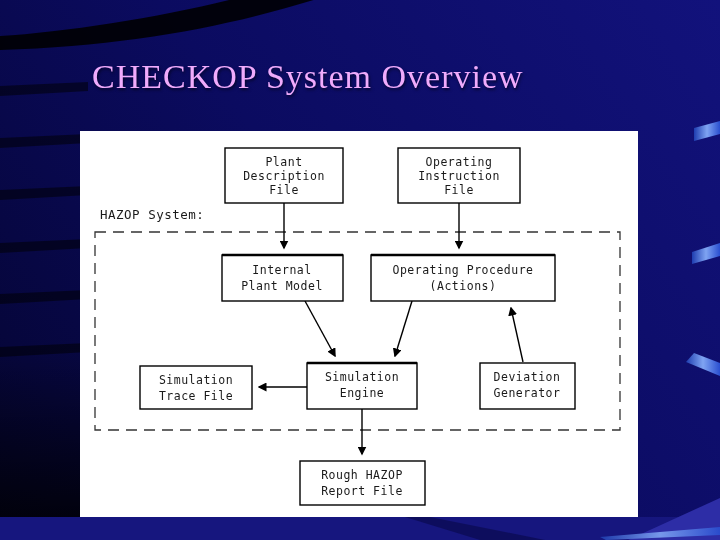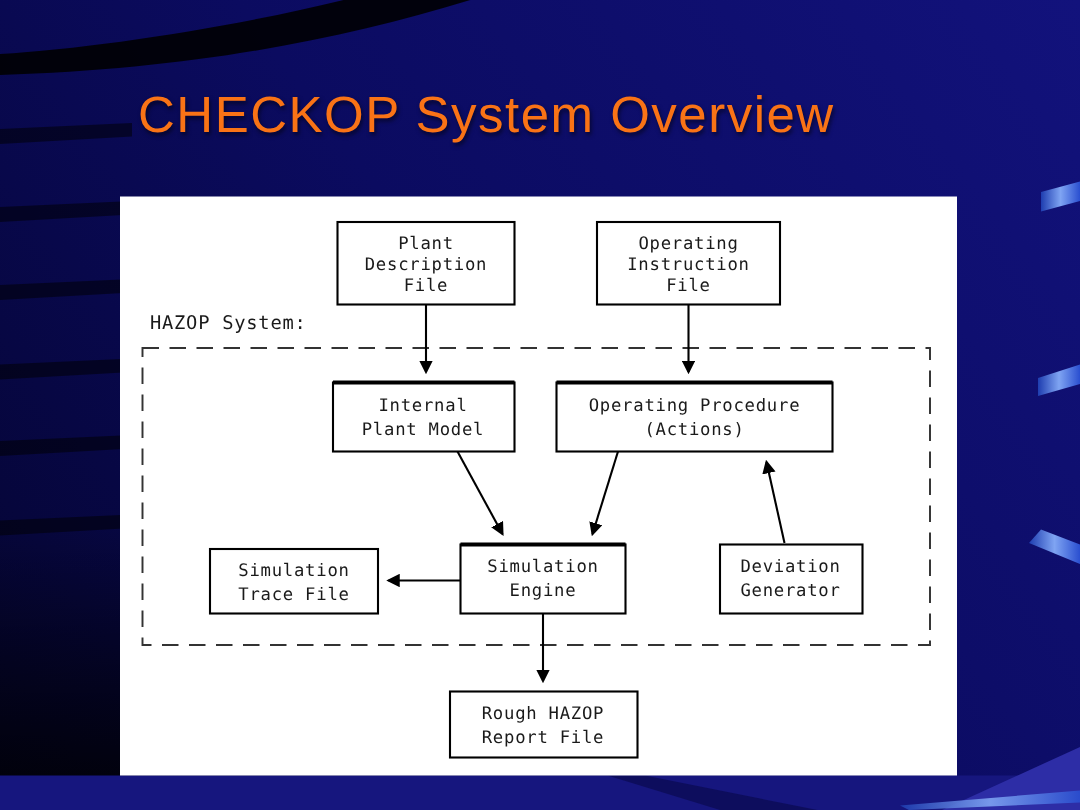--- a/index.html
+++ b/index.html
@@ -4,23 +4,23 @@
 <style>
   html,body{margin:0;padding:0;}
   body{
     width:720px;height:540px;position:relative;overflow:hidden;
     background:#0b0b62;
     font-family:"Liberation Sans",sans-serif;
   }
   .bg-svg{position:absolute;left:0;top:0;}
   .slide-title{
     position:absolute;left:92px;top:58px;width:600px;
-    font-family:Liberation Sans, sans-serif;
+    font-family:Liberation Serif, serif;
     font-size:34px;letter-spacing:1px;
-    color:#f97316;
+    color:#f0abfc;
     text-shadow:1px 2px 3px rgba(0,0,0,0.55);
     white-space:nowrap;
   }
   .diagram-panel{
     position:absolute;left:80px;top:131px;width:558px;height:386px;
     background:#ffffff;
   }
   .node-rect{fill:#ffffff;stroke:#000000;stroke-width:1.4;}
   .node-topline{stroke:#000000;stroke-width:2.6;}
   .bt{

